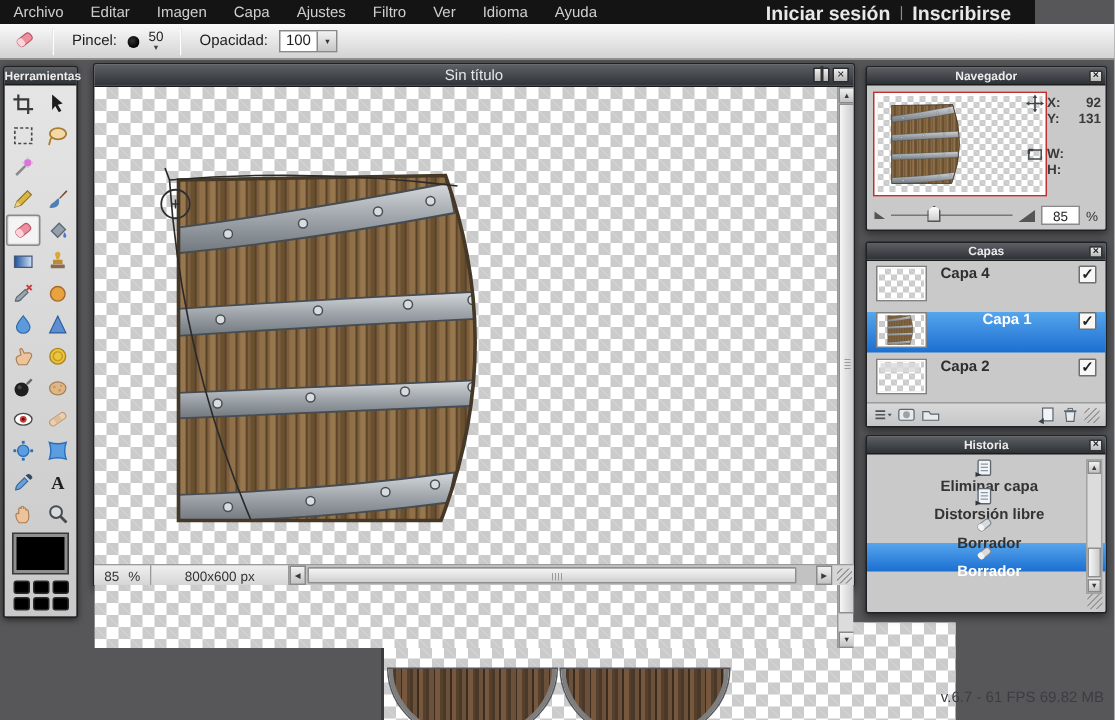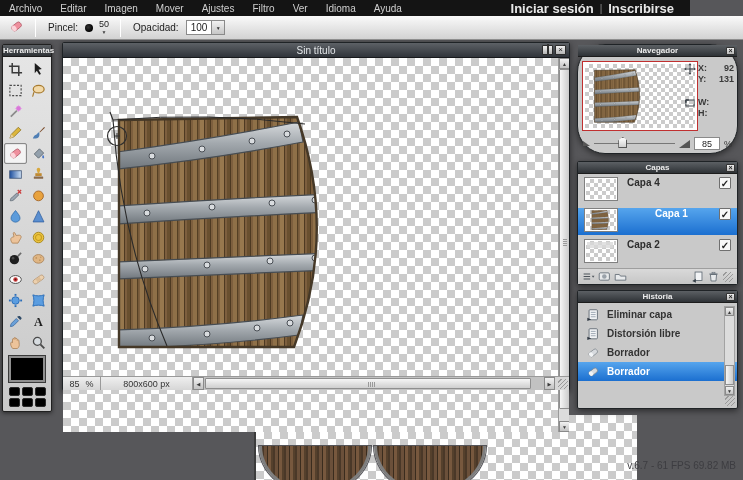--- a/index.html
+++ b/index.html
@@ -103,21 +103,21 @@
   .hsb .thumb { position:absolute; left:1px; top:1px; bottom:1px; width:96%;
                 background:linear-gradient(#f6f6f6,#cfcfcf); border:1px solid #8f8f8f; border-radius:1px; }
   .hsb .thumb .grip { position:absolute; top:3px; left:50%; width:7px; height:5px;
                       background:repeating-linear-gradient(90deg,#9a9a9a 0 1px,transparent 1px 2px); }
   .corner-grip { width:14px; background:#d6d6d6; position:relative; }
   .grip-dots { position:absolute; right:1px; bottom:1px; width:10px; height:10px;
                background:repeating-linear-gradient(135deg,transparent 0 2px,#9a9a9a 2px 3px); }
 
   
   .side-panel { left:577px; width:161px; z-index:5; }
-  #navigator-panel { top:44px;  height:110px;border-radius:28px; }
+  #navigator-panel { top:44px;  height:110px; }
   #layers-panel    { top:161px; height:124px; }
   #history-panel   { top:290px; height:119px; }
 
   
   #nav-body { position:relative; height:78px; }
   #nav-thumb { position:absolute; left:4px; top:4px; width:116px; height:70px; background:#fff;
                border:1px solid #c03030; }
   #nav-thumb .inner { position:absolute; inset:2px; }
   #nav-info { position:absolute; right:3px; top:6px; width:36px; font-size:9px; font-weight:bold; color:#3a3a3a; }
   #nav-info .row { display:flex; justify-content:space-between; line-height:11px; }
@@ -148,21 +148,21 @@
   .layer-check { width:12px; height:12px; background:#f8f8f8; border:1px solid #6f6f6f; border-radius:1px;
                  font-size:10px; line-height:11px; text-align:center; color:#222; font-weight:bold; }
   #layers-bottom { position:absolute; left:0; right:0; bottom:0; height:16px; border-top:1px solid #9e9e9e;
                    background:linear-gradient(#d9d9d9,#c6c6c6); display:flex; align-items:center; padding:0 4px; gap:3px; }
   #layers-bottom .mini { width:13px; height:13px; }
   #layers-bottom .gap { flex:1; }
   #layers-bottom .grip-dots { position:static; }
 
   
   #history-rows { padding-top:2px; }
-  .hist-row { height:19px; display:flex; align-items:center; padding:0 4px 0 8px; }
+  .hist-row { height:19px; display:flex; align-items:center; padding:0 4px 0 8px;flex-direction:column; }
   .hist-row.selected { background:linear-gradient(#56a5ed,#1b6fd0); }
   .hist-row .hicon { width:14px; height:14px; margin-right:7px; }
   .hist-row .hlabel { font-size:10px; font-weight:bold; color:#333; }
   .hist-row.selected .hlabel { color:#fff; }
   #history-sb { position:absolute; right:2px; top:15px; bottom:12px; width:11px; background:#dcdcdc; border:1px solid #a2a2a2; }
   #history-sb .sb-btn { width:9px; height:9px; }
   #history-sb .sb-btn.bottom { position:absolute; bottom:0; }
   #history-sb .thumb { position:absolute; bottom:10px; left:0; width:9px; height:20px;
                        background:linear-gradient(90deg,#f6f6f6,#cbcbcb); border:1px solid #8f8f8f; }
   .panel-grip { position:absolute; right:2px; bottom:2px; width:10px; height:10px;
@@ -232,21 +232,21 @@
     </g>
     <path d="M12 6 L190 3 Q231 118 187 233 L12 233 Z" fill="none" stroke="#453827" stroke-width="2.4"></path>
   </symbol>
 </svg>
 
 <div id="menubar">
   <div id="menu-items" style="display: flex;">
       <span class="menu-item">Archivo</span>
       <span class="menu-item">Editar</span>
       <span class="menu-item">Imagen</span>
-      <span class="menu-item">Mover</span>
+      <span class="menu-item">Capa</span>
       <span class="menu-item">Ajustes</span>
       <span class="menu-item">Filtro</span>
       <span class="menu-item">Ver</span>
       <span class="menu-item">Idioma</span>
       <span class="menu-item">Ayuda</span>
     </div>
   <div class="spacer"></div>
   <div class="session">
     <span class="lnk">Iniciar sesión</span>
     <span class="div">|</span>

